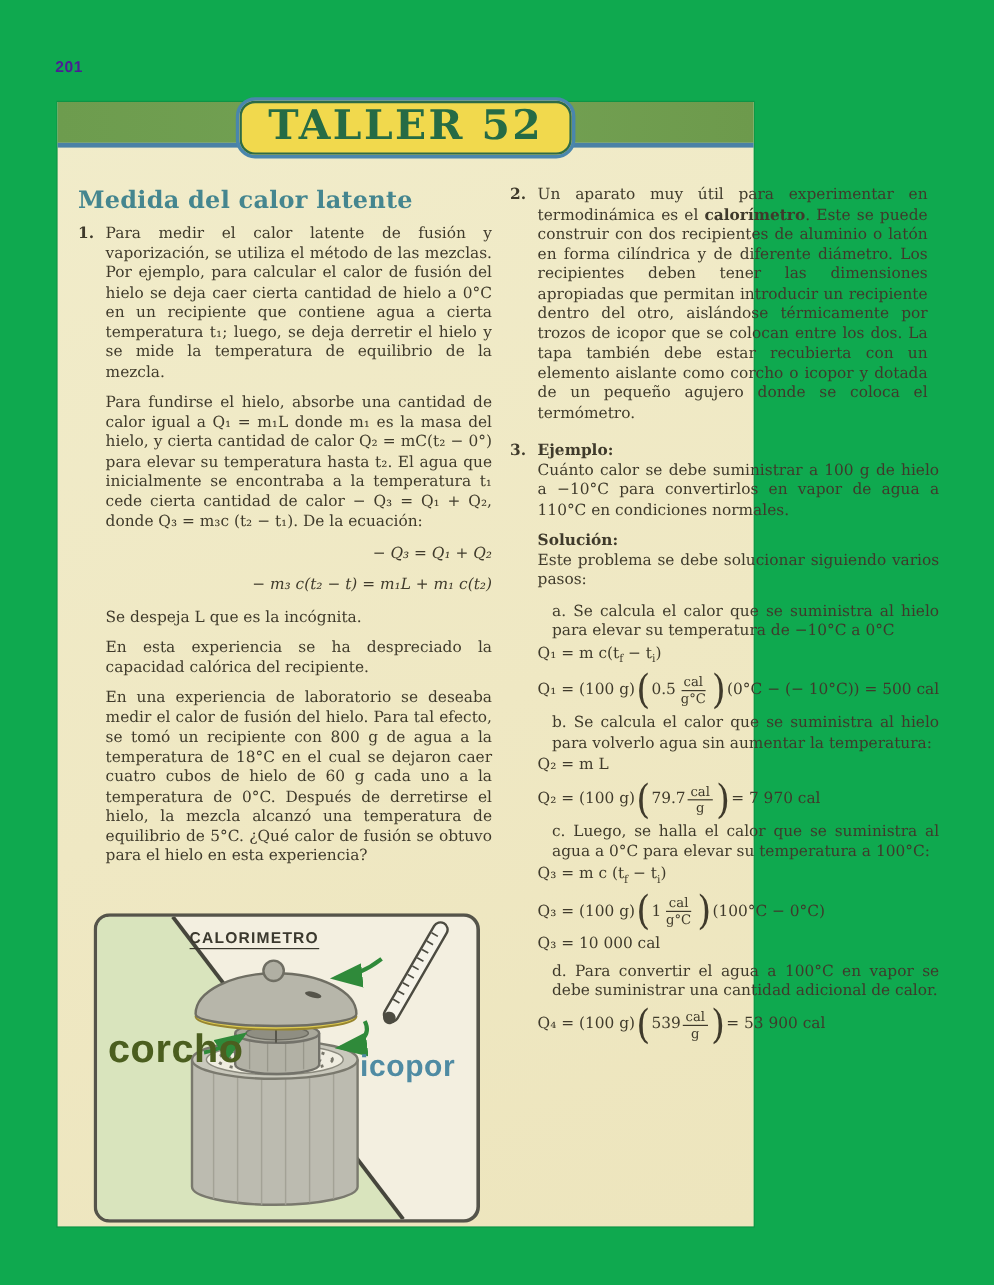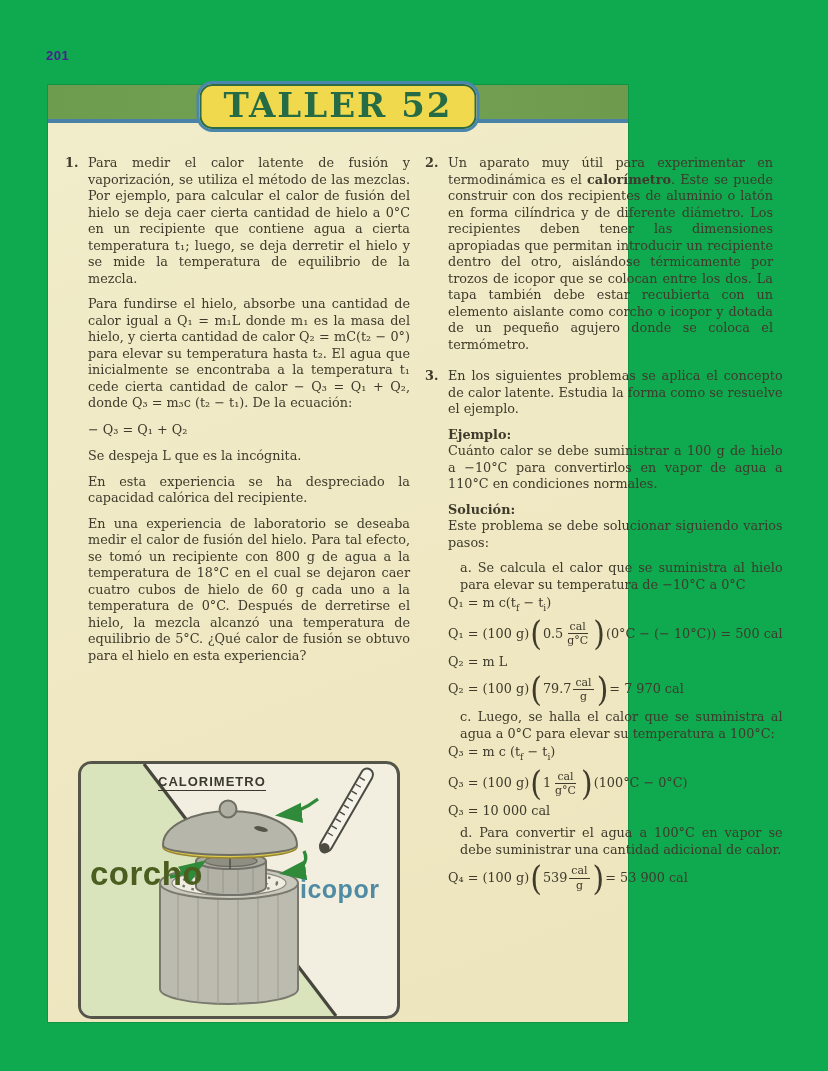--- a/index.html
+++ b/index.html
@@ -41,21 +41,21 @@
     margin:0 0 10px 0;font-size:20px;line-height:1.1;
     color:#45868f;font-weight:bold;letter-spacing:.2px;text-align:left;
   }
   .item{display:flex;align-items:flex-start;margin:0 0 6px 0;}
   .item .num{font-weight:bold;flex:0 0 23px;}
   .item .item-body{flex:1 1 auto;}
   p{margin:0 0 9px 0;}
   p.tight{margin:0 0 2px 12px;}
   p.lblline{margin:0;}
   .lbl{font-weight:bold;}
-  .ceq{text-align:left;margin:10px 0;white-space:nowrap;}
+  .ceq{text-align:right;margin:10px 0;white-space:nowrap;font-style:italic;}
   .eq{display:flex;align-items:center;margin:6px 0;white-space:nowrap;text-align:left;}
   .eq.simple{margin:2px 0 4px 0;align-items:flex-end;}
   .frac{
     display:inline-flex;flex-direction:column;align-items:center;
     margin:0 2px;font-size:11px;line-height:1.2;vertical-align:middle;
   }
   .frac .fn{border-bottom:1.2px solid #3f3a2b;padding:0 2px;}
   .frac .fd{padding:0 2px;}
   .bigp{
     display:inline-block;font-size:30px;font-weight:400;line-height:.9;
@@ -81,26 +81,28 @@
 
 <div class="page">
 
   <div class="band">
     <div class="badge">
       <span>TALLER 52</span>
     </div>
   </div>
 
   <div class="col col-left">
+    <h2 class="heading">Medida del calor latente</h2>
     <div class="item">
       <span class="num">1.</span>
       <div class="item-body">
         <p>Para medir el calor latente de fusión y vaporización, se utiliza el método de las mezclas. Por ejemplo, para calcular el calor de fusión del hielo se deja caer cierta cantidad de hielo a 0°C en un recipiente que contiene agua a cierta temperatura t₁; luego, se deja derretir el hielo y se mide la temperatura de equilibrio de la mezcla.</p>
         <p>Para fundirse el hielo, absorbe una cantidad de calor igual a Q₁ = m₁L donde m₁ es la masa del hielo, y cierta cantidad de calor Q₂ = mC(t₂ − 0°) para elevar su temperatura hasta t₂. El agua que inicialmente se encontraba a la temperatura t₁ cede cierta cantidad de calor − Q₃ = Q₁ + Q₂, donde Q₃ = m₃c (t₂ − t₁). De la ecuación:</p>
         <div class="ceq">− Q₃ = Q₁ + Q₂</div>
+        <div class="ceq">− m₃ c(t₂ − t) = m₁L + m₁ c(t₂)</div>
         <p>Se despeja L que es la incógnita.</p>
         <p>En esta experiencia se ha despreciado la capacidad calórica del recipiente.</p>
         <p>En una experiencia de laboratorio se deseaba medir el calor de fusión del hielo. Para tal efecto, se tomó un recipiente con 800 g de agua a la temperatura de 18°C en el cual se dejaron caer cuatro cubos de hielo de 60 g cada uno a la temperatura de 0°C. Después de derretirse el hielo, la mezcla alcanzó una temperatura de equilibrio de 5°C. ¿Qué calor de fusión se obtuvo para el hielo en esta experiencia?</p>
       </div>
     </div>
   </div>
 
   <div class="figure">
     <svg width="322" height="258" viewBox="0 0 322 258">
       <defs>
@@ -180,21 +182,20 @@
     <div class="item">
       <span class="num">2.</span>
       <div class="item-body">
         <p><span>Un aparato muy útil para experimentar en termodinámica es el </span><b>calorímetro</b><span>. Este se puede construir con dos recipientes de aluminio o latón en forma cilíndrica y de diferente diámetro. Los recipientes deben tener las dimensiones apropiadas que permitan introducir un recipiente dentro del otro, aislándose térmicamente por trozos de icopor que se colocan entre los dos. La tapa también debe estar recubierta con un elemento aislante como corcho o icopor y dotada de un pequeño agujero donde se coloca el termómetro.</span></p>
       </div>
     </div>
 
     <div class="item">
       <span class="num">3.</span>
       <div class="item-body">
-        <p>En los siguientes problemas se aplica el concepto de calor latente. Estudia la forma como se resuelve el ejemplo.</p>
 
         <p class="lbl lblline">Ejemplo:</p>
         <p>Cuánto calor se debe suministrar a 100 g de hielo a −10°C para convertirlos en vapor de agua a 110°C en condiciones normales.</p>
 
         <p class="lbl lblline">Solución:</p>
         <p>Este problema se debe solucionar siguiendo varios pasos:</p>
 
         <p class="tight">a. Se calcula el calor que se suministra al hielo para elevar su temperatura de −10°C a 0°C</p>
         <div class="eq simple">
             <span><span>Q₁ = m c(t</span><sub>f</sub><span> − t</span><sub>i</sub><span>)</span></span>
@@ -204,20 +205,21 @@
             <span class="bigp">(</span>
             <span>0.5</span>
             <span class="frac">
               <span class="fn">cal</span>
               <span class="fd">g°C</span>
             </span>
             <span class="bigp">)</span>
             <span>(0°C − (− 10°C)) = 500 cal</span>
         </div>
 
+        <p class="tight">b. Se calcula el calor que se suministra al hielo para volverlo agua sin aumentar la temperatura:</p>
         <div class="eq simple">Q₂ = m L</div>
         <div class="eq">
           <span>Q₂ = (100 g)</span>
             <span class="bigp">(</span>
             <span>79.7</span>
             <span class="frac">
               <span class="fn">cal</span>
               <span class="fd">g</span>
             </span>
             <span class="bigp">)</span>

